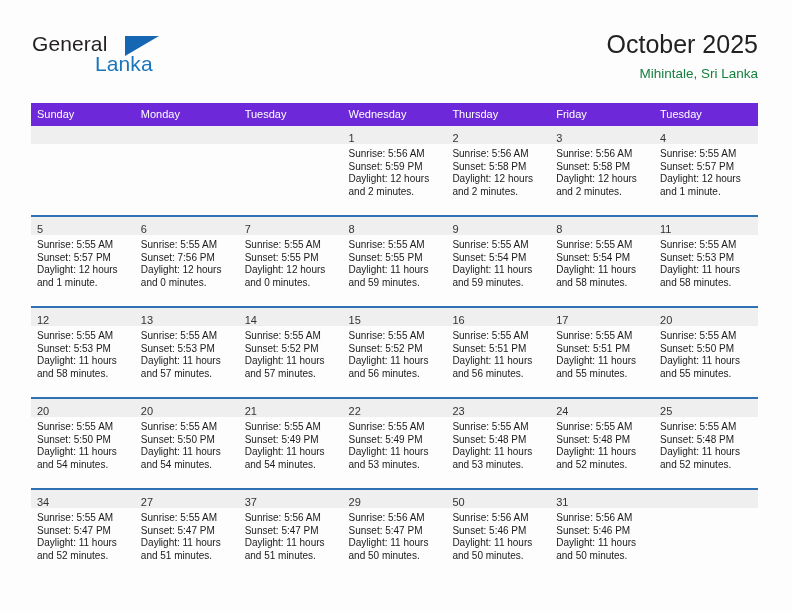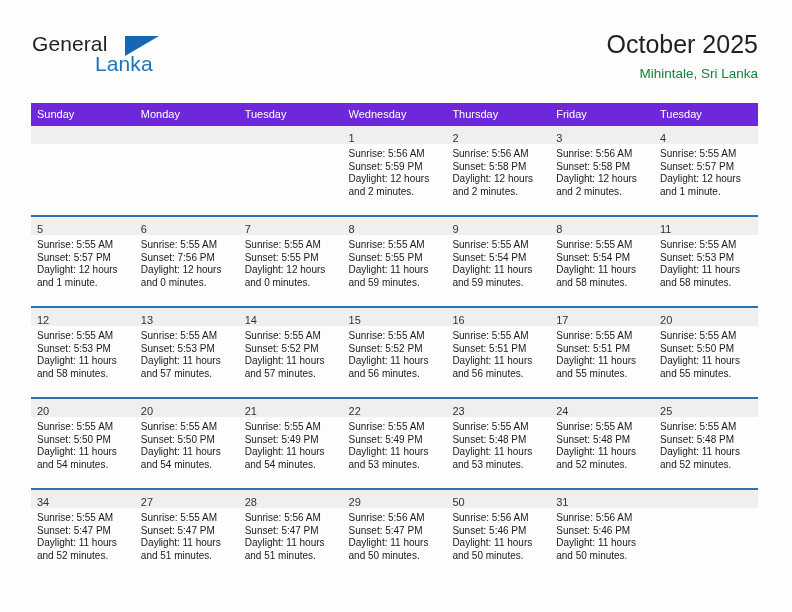--- a/index.html
+++ b/index.html
@@ -491,21 +491,21 @@
               <div class="events">
                 <div>Sunrise: 5:55 AM</div>
                 <div>Sunset: 5:47 PM</div>
                 <div>Daylight: 11 hours</div>
                 <div>and 51 minutes.</div>
               </div>
             </div>
           </td>
           <td>
             <div class="daybox">
-              <div class="daynum-band"><span class="daynum">28</span></div>
+              <div class="daynum-band"><span class="daynum">37</span></div>
               <div class="events">
                 <div>Sunrise: 5:56 AM</div>
                 <div>Sunset: 5:47 PM</div>
                 <div>Daylight: 11 hours</div>
                 <div>and 51 minutes.</div>
               </div>
             </div>
           </td>
           <td>
             <div class="daybox">

